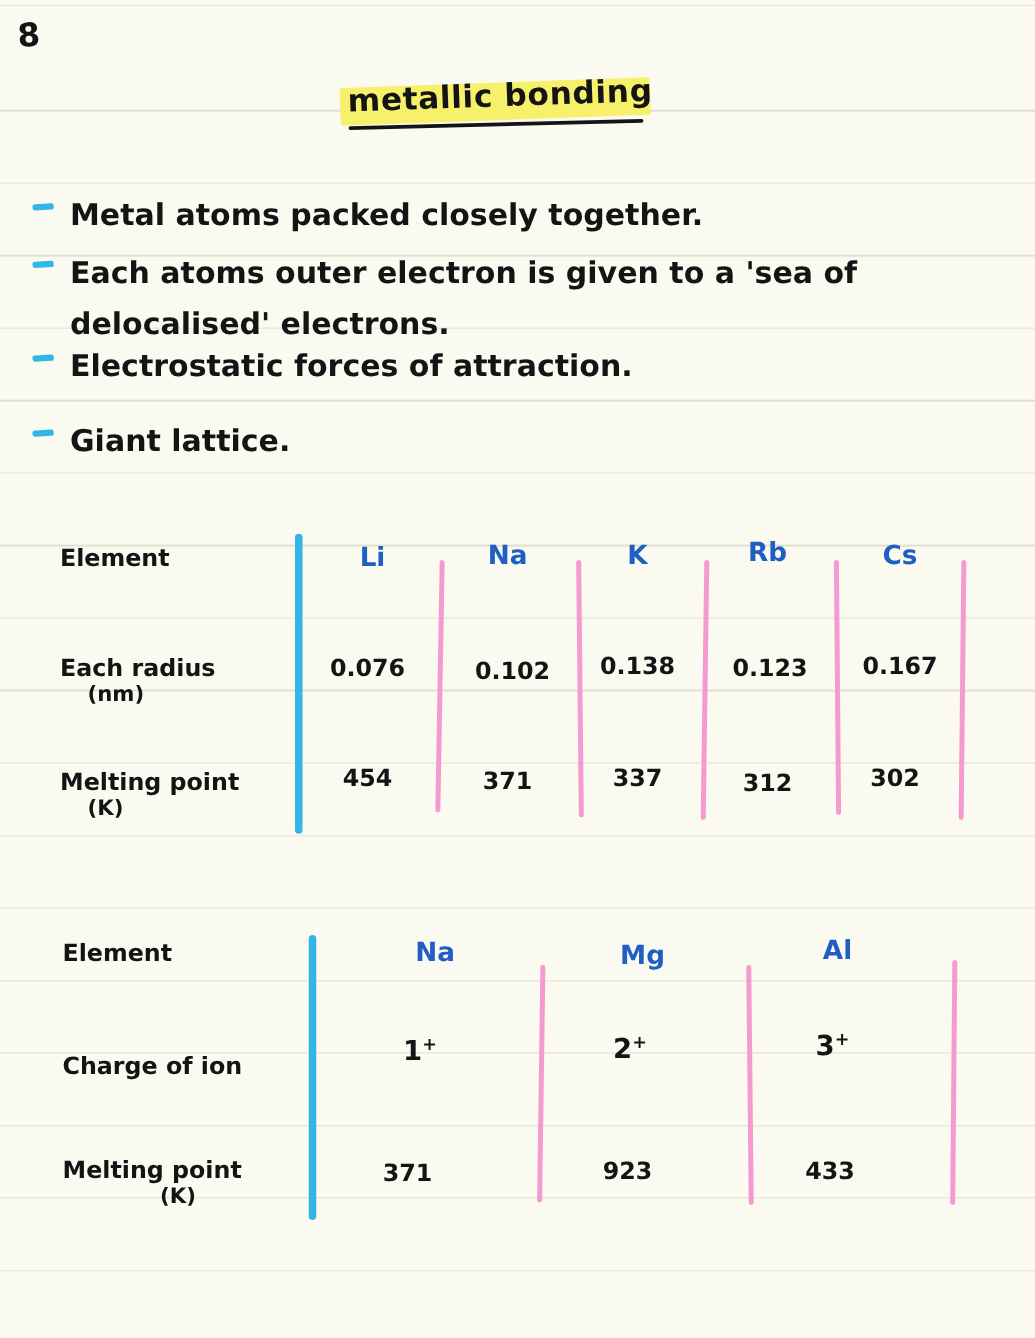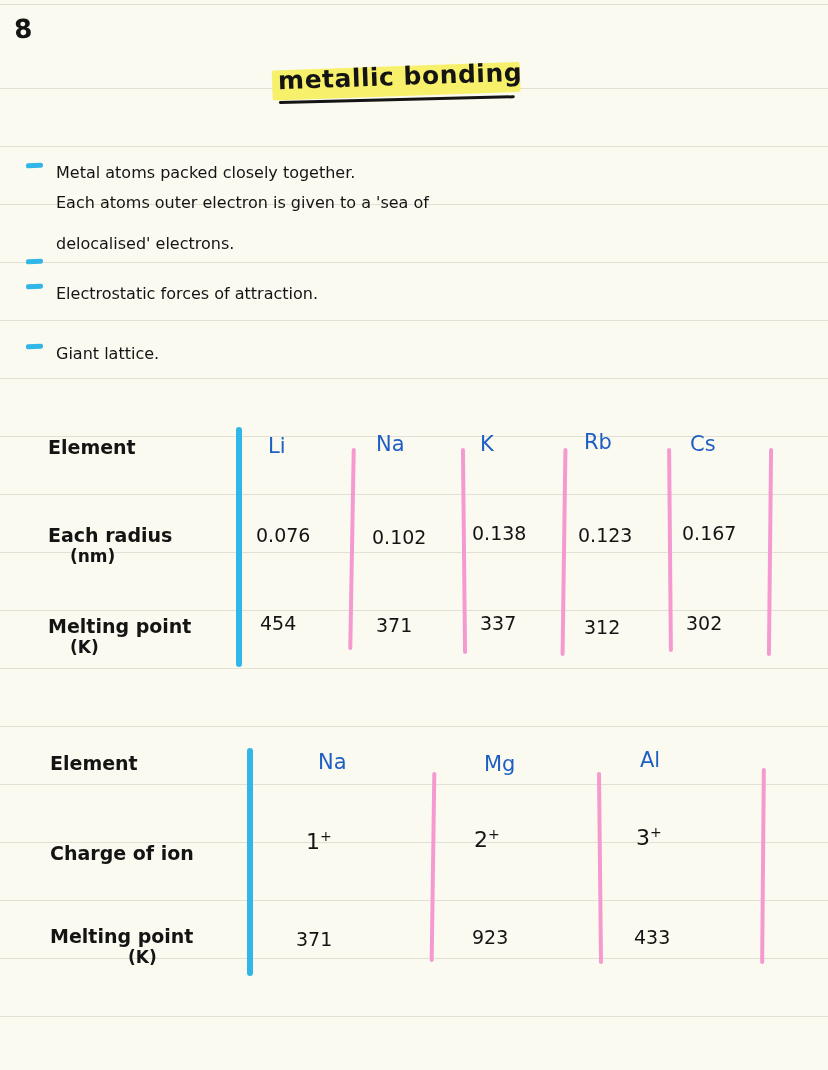--- a/index.html
+++ b/index.html
@@ -88,45 +88,46 @@
     width: 17px;
     height: 5px;
     background: #31b6e8;
     border-radius: 2px;
     margin-top: 11px;
     margin-right: 13px;
     flex: none;
     transform: rotate(-3deg);
   }
   .bullet-text {
-    font-size: 16px;
-    font-weight: 400;
+    font-size: 24px;
+    font-weight: 700;
     color: #141414;
     line-height: 41px;
     max-width: 740px;
   }
 
   
   .tbl {
     position: absolute;
     margin-left: 28px;
   }
   .vline {
     position: absolute;
     width: 4px;
     border-radius: 3px;
   }
   .vline.blue { background: #31b6e8; width: 6px; }
   .vline.pink { background: #f59ad0; }
   .cell {
     position: absolute;
     font-size: 19px;
-    font-weight: 400;
+    font-weight: 700;
     color: #141414;
     white-space: nowrap;
+    text-align: center;
   }
   .cell.header {
     color: #1f5fc4;
     font-size: 21px;
   }
   .rowlabel {
     position: absolute;
     font-size: 19px;
     font-weight: 700;
     color: #141414;
@@ -153,21 +154,21 @@
     <div id="title-highlight"></div>
     <div id="title-text">metallic bonding</div>
     <div id="title-underline"></div>
   </div>
 
   <div class="bullet-row" style="top:152px;">
     <div class="dash"></div>
     <div class="bullet-text">Metal atoms packed closely together.</div>
   </div>
 
-  <div class="bullet-row" style="top:182px;align-items:flex-end;">
+  <div class="bullet-row" style="top:198px;">
     <div class="dash"></div>
     <div>
       <div class="bullet-text">Each atoms outer electron is given to a 'sea of</div>
       <div class="bullet-text" style="margin-left:0;">delocalised' electrons.</div>
     </div>
   </div>
 
   <div class="bullet-row" style="top:273px;">
     <div class="dash"></div>
     <div class="bullet-text">Electrostatic forces of attraction.</div>

